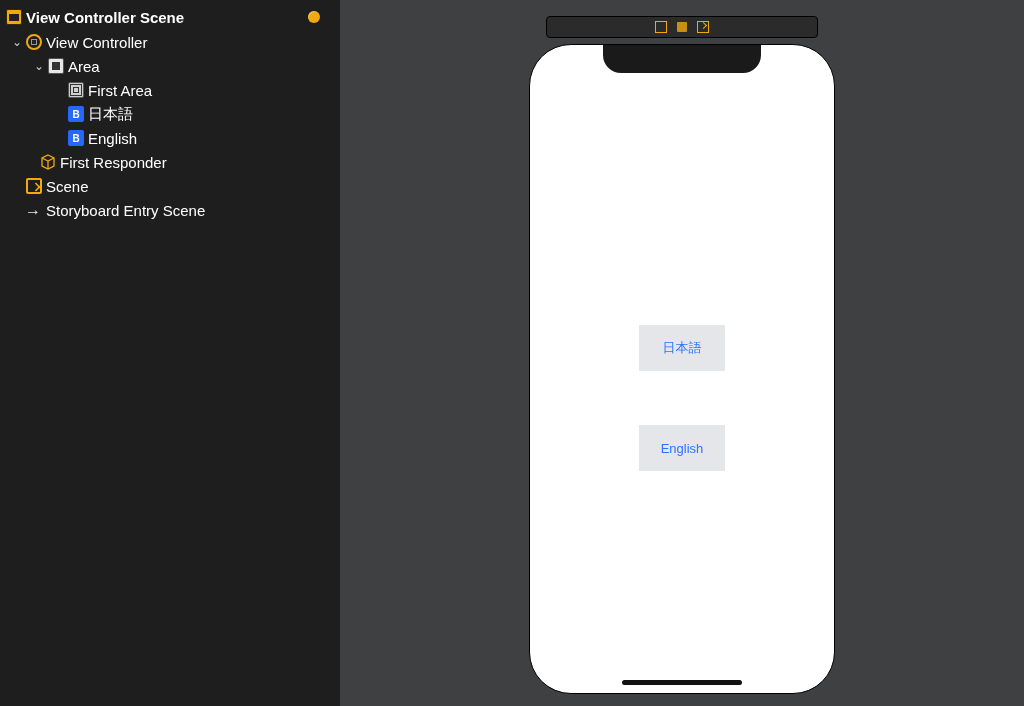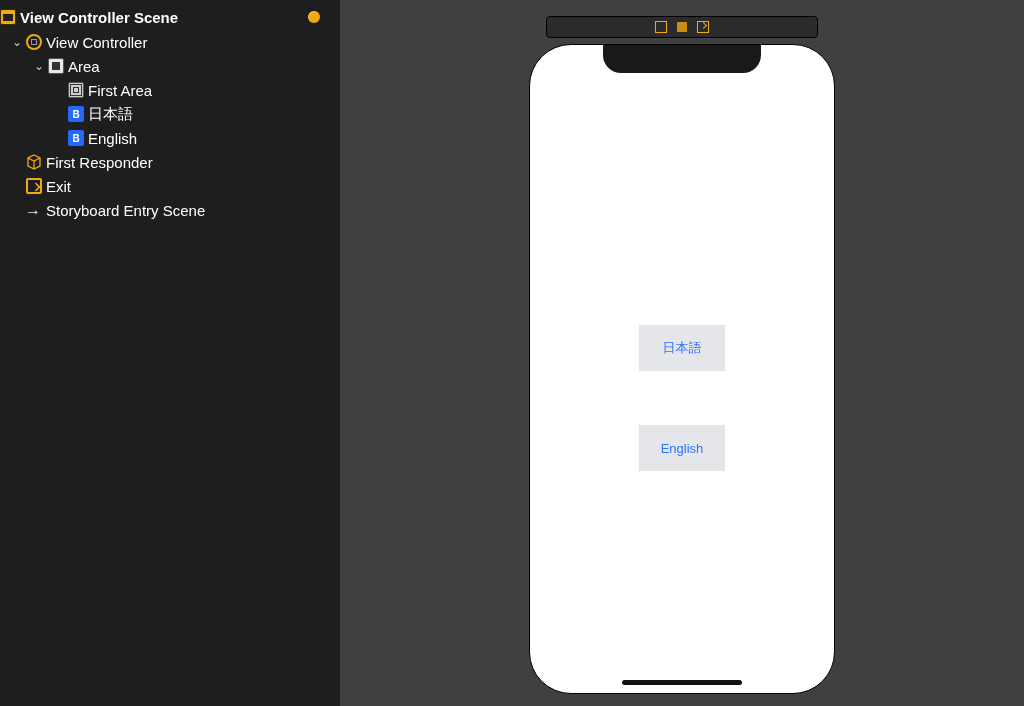--- a/index.html
+++ b/index.html
@@ -239,21 +239,21 @@
 
   svg { overflow: visible; }
 </style>
 </head>
 <body>
 
 <div class="root">
 
   <div class="sidebar">
 
-    <div class="tree-row top-row" style="">
+    <div class="tree-row top-row" style="padding-left:6px;">
       <span class="ic ic-scene"></span>
       <span class="label bold title">View Controller Scene</span>
       <span class="status-dot"></span>
     </div>
 
     <div class="tree-row" style="padding-left:10px;">
       <span class="disclosure">⌄</span>
       <span class="ic ic-vc"></span>
       <span class="label">View Controller</span>
     </div>
@@ -272,35 +272,35 @@
     <div class="tree-row" style="padding-left:68px;">
       <span class="ic ic-b"></span>
       <span class="label">日本語</span>
     </div>
 
     <div class="tree-row" style="padding-left:68px;">
       <span class="ic ic-b"></span>
       <span class="label">English</span>
     </div>
 
-    <div class="tree-row" style="padding-left:26px;">
+    <div class="tree-row" style="padding-left:40px;">
       <span class="ic ic-cube">
         <svg width="16" height="16">
             <g stroke="#f0a90f" stroke-width="1.3" fill="none">
           <path d="M8 1 L14 4 L14 12 L8 15 L2 12 L2 4 Z"></path>
           <path d="M2 4 L8 7 L14 4 M8 7 L8 15"></path>
         </g>
           </svg>
       </span>
       <span class="label">First Responder</span>
     </div>
 
     <div class="tree-row" style="padding-left:26px;">
       <span class="ic ic-exit"></span>
-      <span class="label">Exit</span>
+      <span class="label">Scene</span>
     </div>
 
     <div class="tree-row" style="padding-left:24px;">
       <span class="ic-arrow">→</span>
       <span class="label">Storyboard Entry Scene</span>
     </div>
 
   </div>
 
   <div class="canvas">

